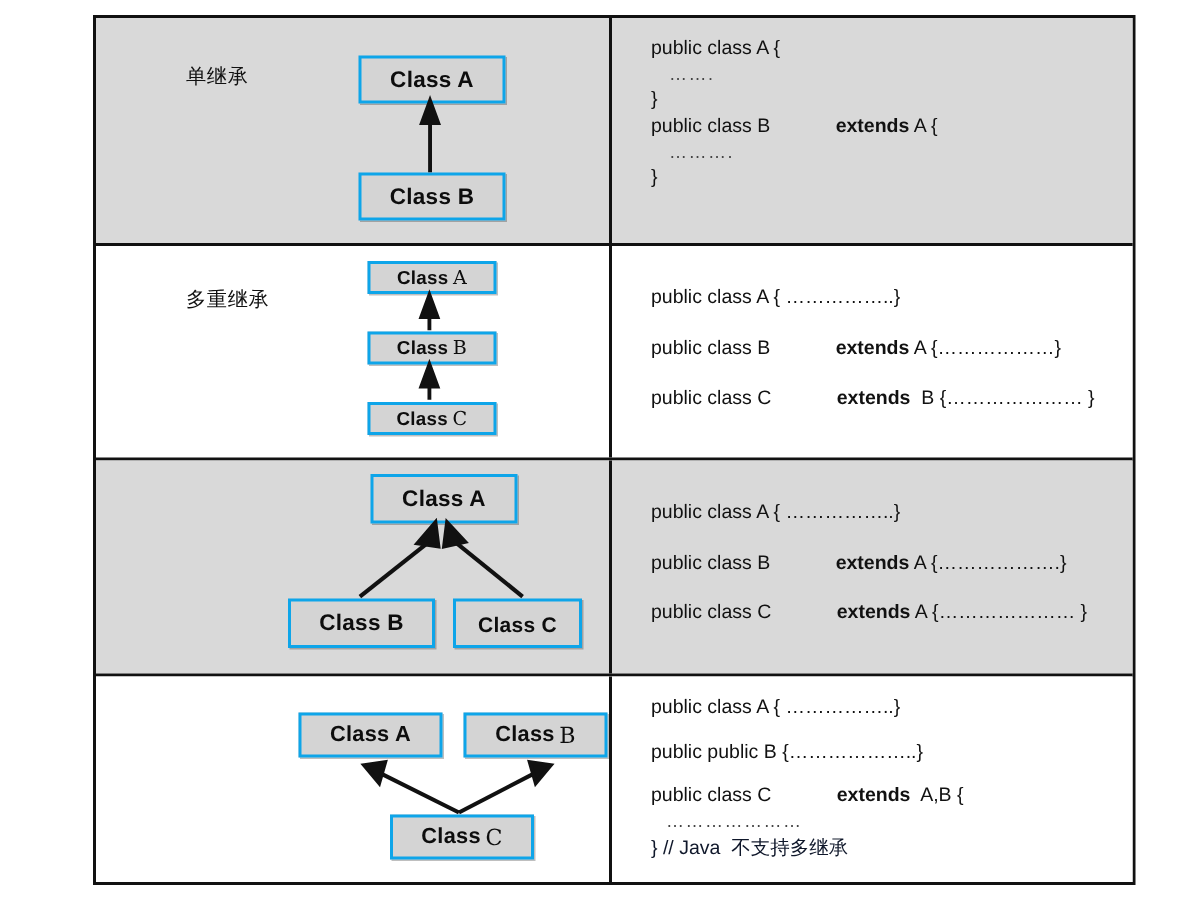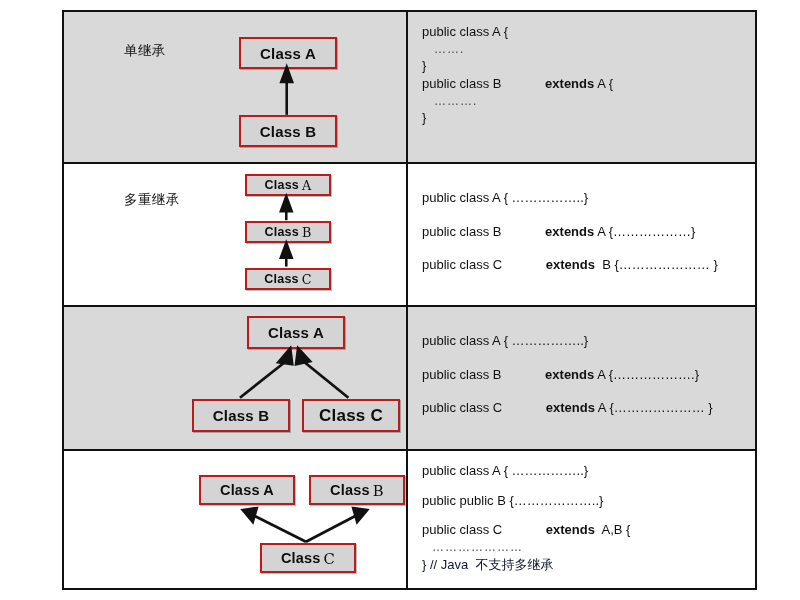--- a/index.html
+++ b/index.html
@@ -70,21 +70,21 @@
     white-space: nowrap;
     letter-spacing: 0.4px;
     margin-left: 42px;
   }
   .row-label.red { color: #ff0000; font-weight: bold; }
 
   
   .cbox {
     position: absolute;
     background: #d4d4d4;
-    border: 2px solid #b91c1c;
+    border: 2px solid #0ea5e9;
     box-sizing: border-box;
     display: flex;
     align-items: center;
     justify-content: center;
     font-weight: bold;
     color: #0d0d0d;
     letter-spacing: 0.2px;
     box-shadow: 1px 1px 0 rgba(0,0,0,0.25);
   }
   .cbox .tail {
@@ -99,21 +99,21 @@
     position: absolute;
     left: 0; top: 0;
     width: 100%;
     height: 100%;
     pointer-events: none;
   }
 
   
   .code-panel {
     position: absolute;
-    left: 0; top: 0;
+    left: 12px; top: 0;
     width: 100%;
     height: 100%;
     box-sizing: border-box;
     padding: 10px 14px;
     font-size: 13px;
     color: #111111;
     line-height: 1.05;
   }
   .code-line {
     white-space: pre-wrap;
@@ -214,21 +214,21 @@
       <div class="cell-left bg-gray">
 
         <div class="cbox" style="left:183px; top:9px; width:98px; height:33px; font-size:15px;">
           <span>Class A</span>
         </div>
 
         <div class="cbox" style="left:128px; top:92px; width:98px; height:33px; font-size:15px;">
           <span>Class B</span>
         </div>
 
-        <div class="cbox" style="left:238px; top:92px; width:98px; height:33px; font-size:17px;">
+        <div class="cbox" style="left:238px; top:92px; width:86px; height:33px; font-size:14px;">
           <span>Class C</span>
         </div>
 
         <svg class="arrows" viewBox="0 0 344 144">
           <g stroke="#111111" stroke-width="2.8" fill="#111111">
             <line x1="177" y1="92" x2="225" y2="54"></line>
             <polygon points="228,42 216,56 230,58"></polygon>
             <line x1="287" y1="92" x2="240" y2="54"></line>
             <polygon points="236,42 234,58 248,55"></polygon>
           </g>

